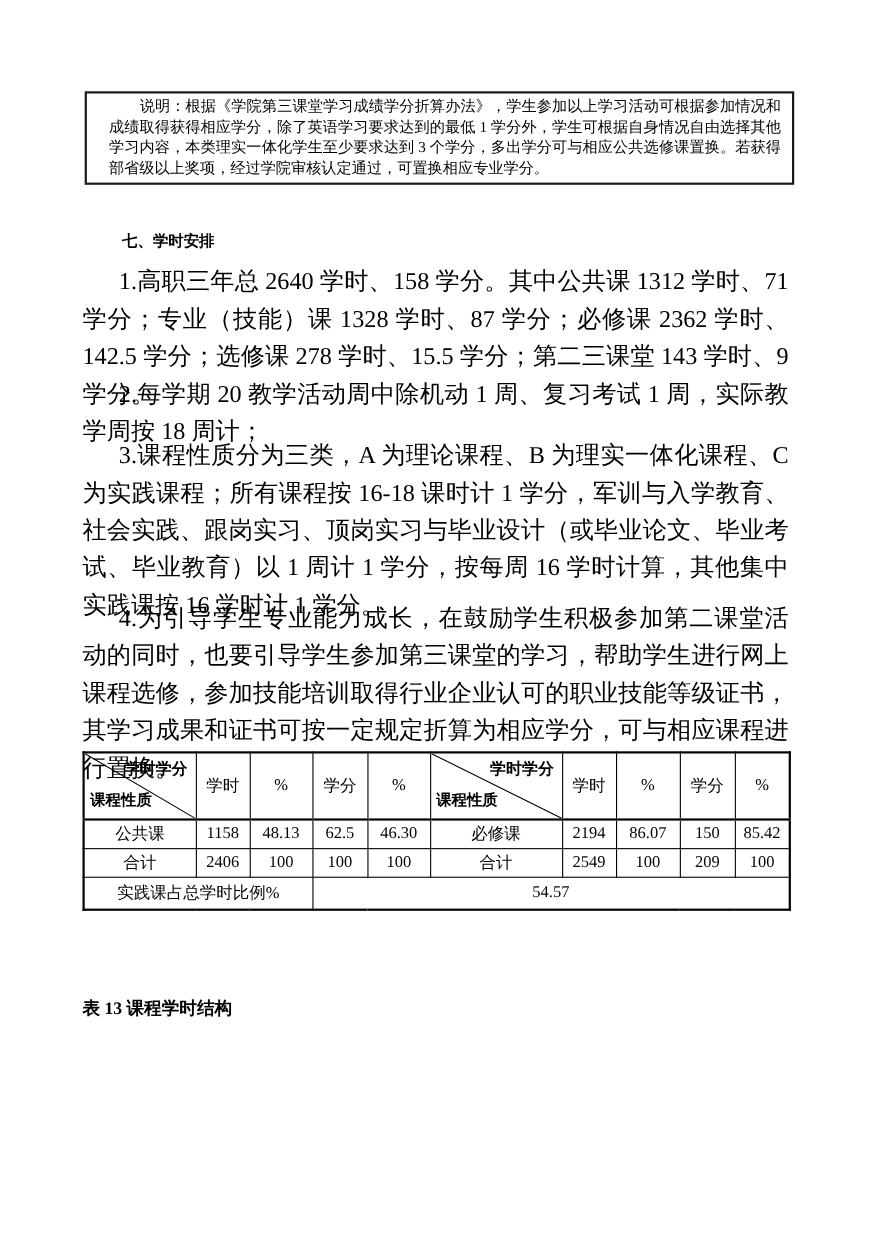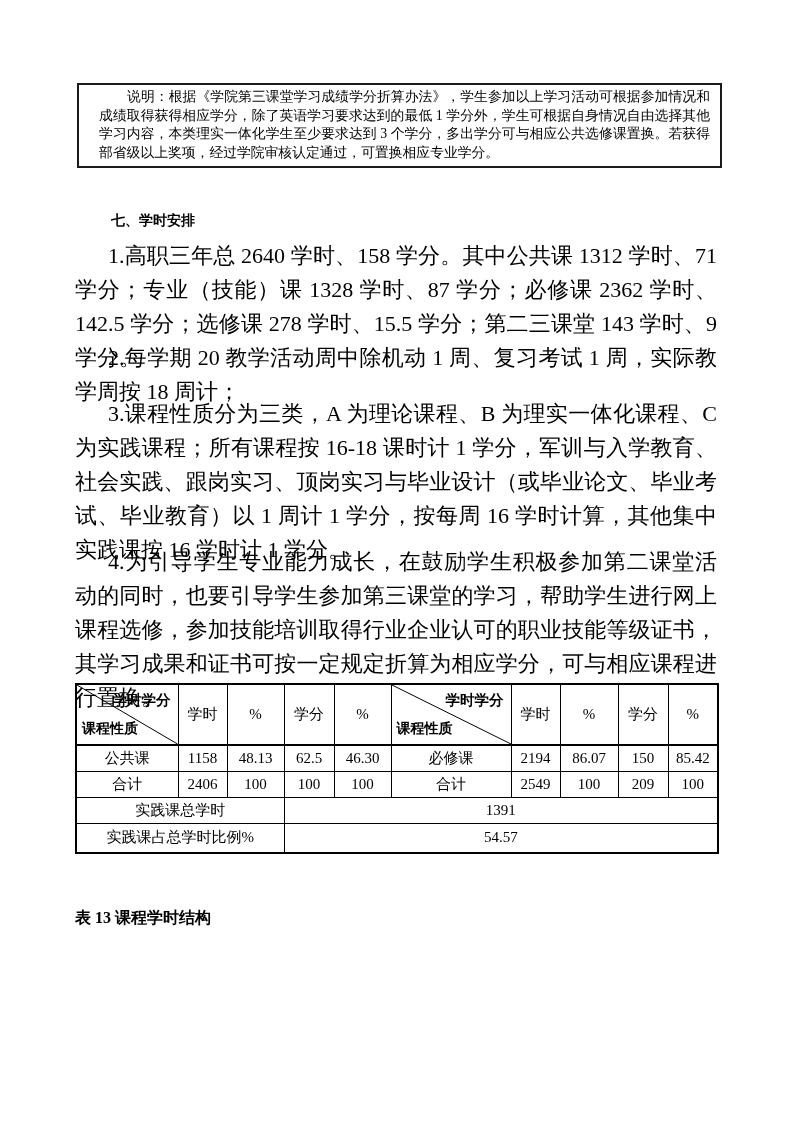--- a/index.html
+++ b/index.html
@@ -186,24 +186,20 @@
         <td class="num">100</td>
         <td class="num">100</td>
         <td class="num">100</td>
         <td class="lbl">合计</td>
         <td class="num">2549</td>
         <td class="num">100</td>
         <td class="num">209</td>
         <td class="num">100</td>
       </tr>
 
-      <tr class="sum-row">
-        <td class="sum-lbl" colspan="3">实践课总学时</td>
-        <td class="sum-val" colspan="7">1391</td>
-      </tr>
       <tr class="sum-row-last">
         <td class="sum-lbl" colspan="3">实践课占总学时比例%</td>
         <td class="sum-val" colspan="7">54.57</td>
       </tr>
     </tbody>
   </table>
 </div>
 
 <div class="abs" id="table-caption">表 13 课程学时结构</div>
 

